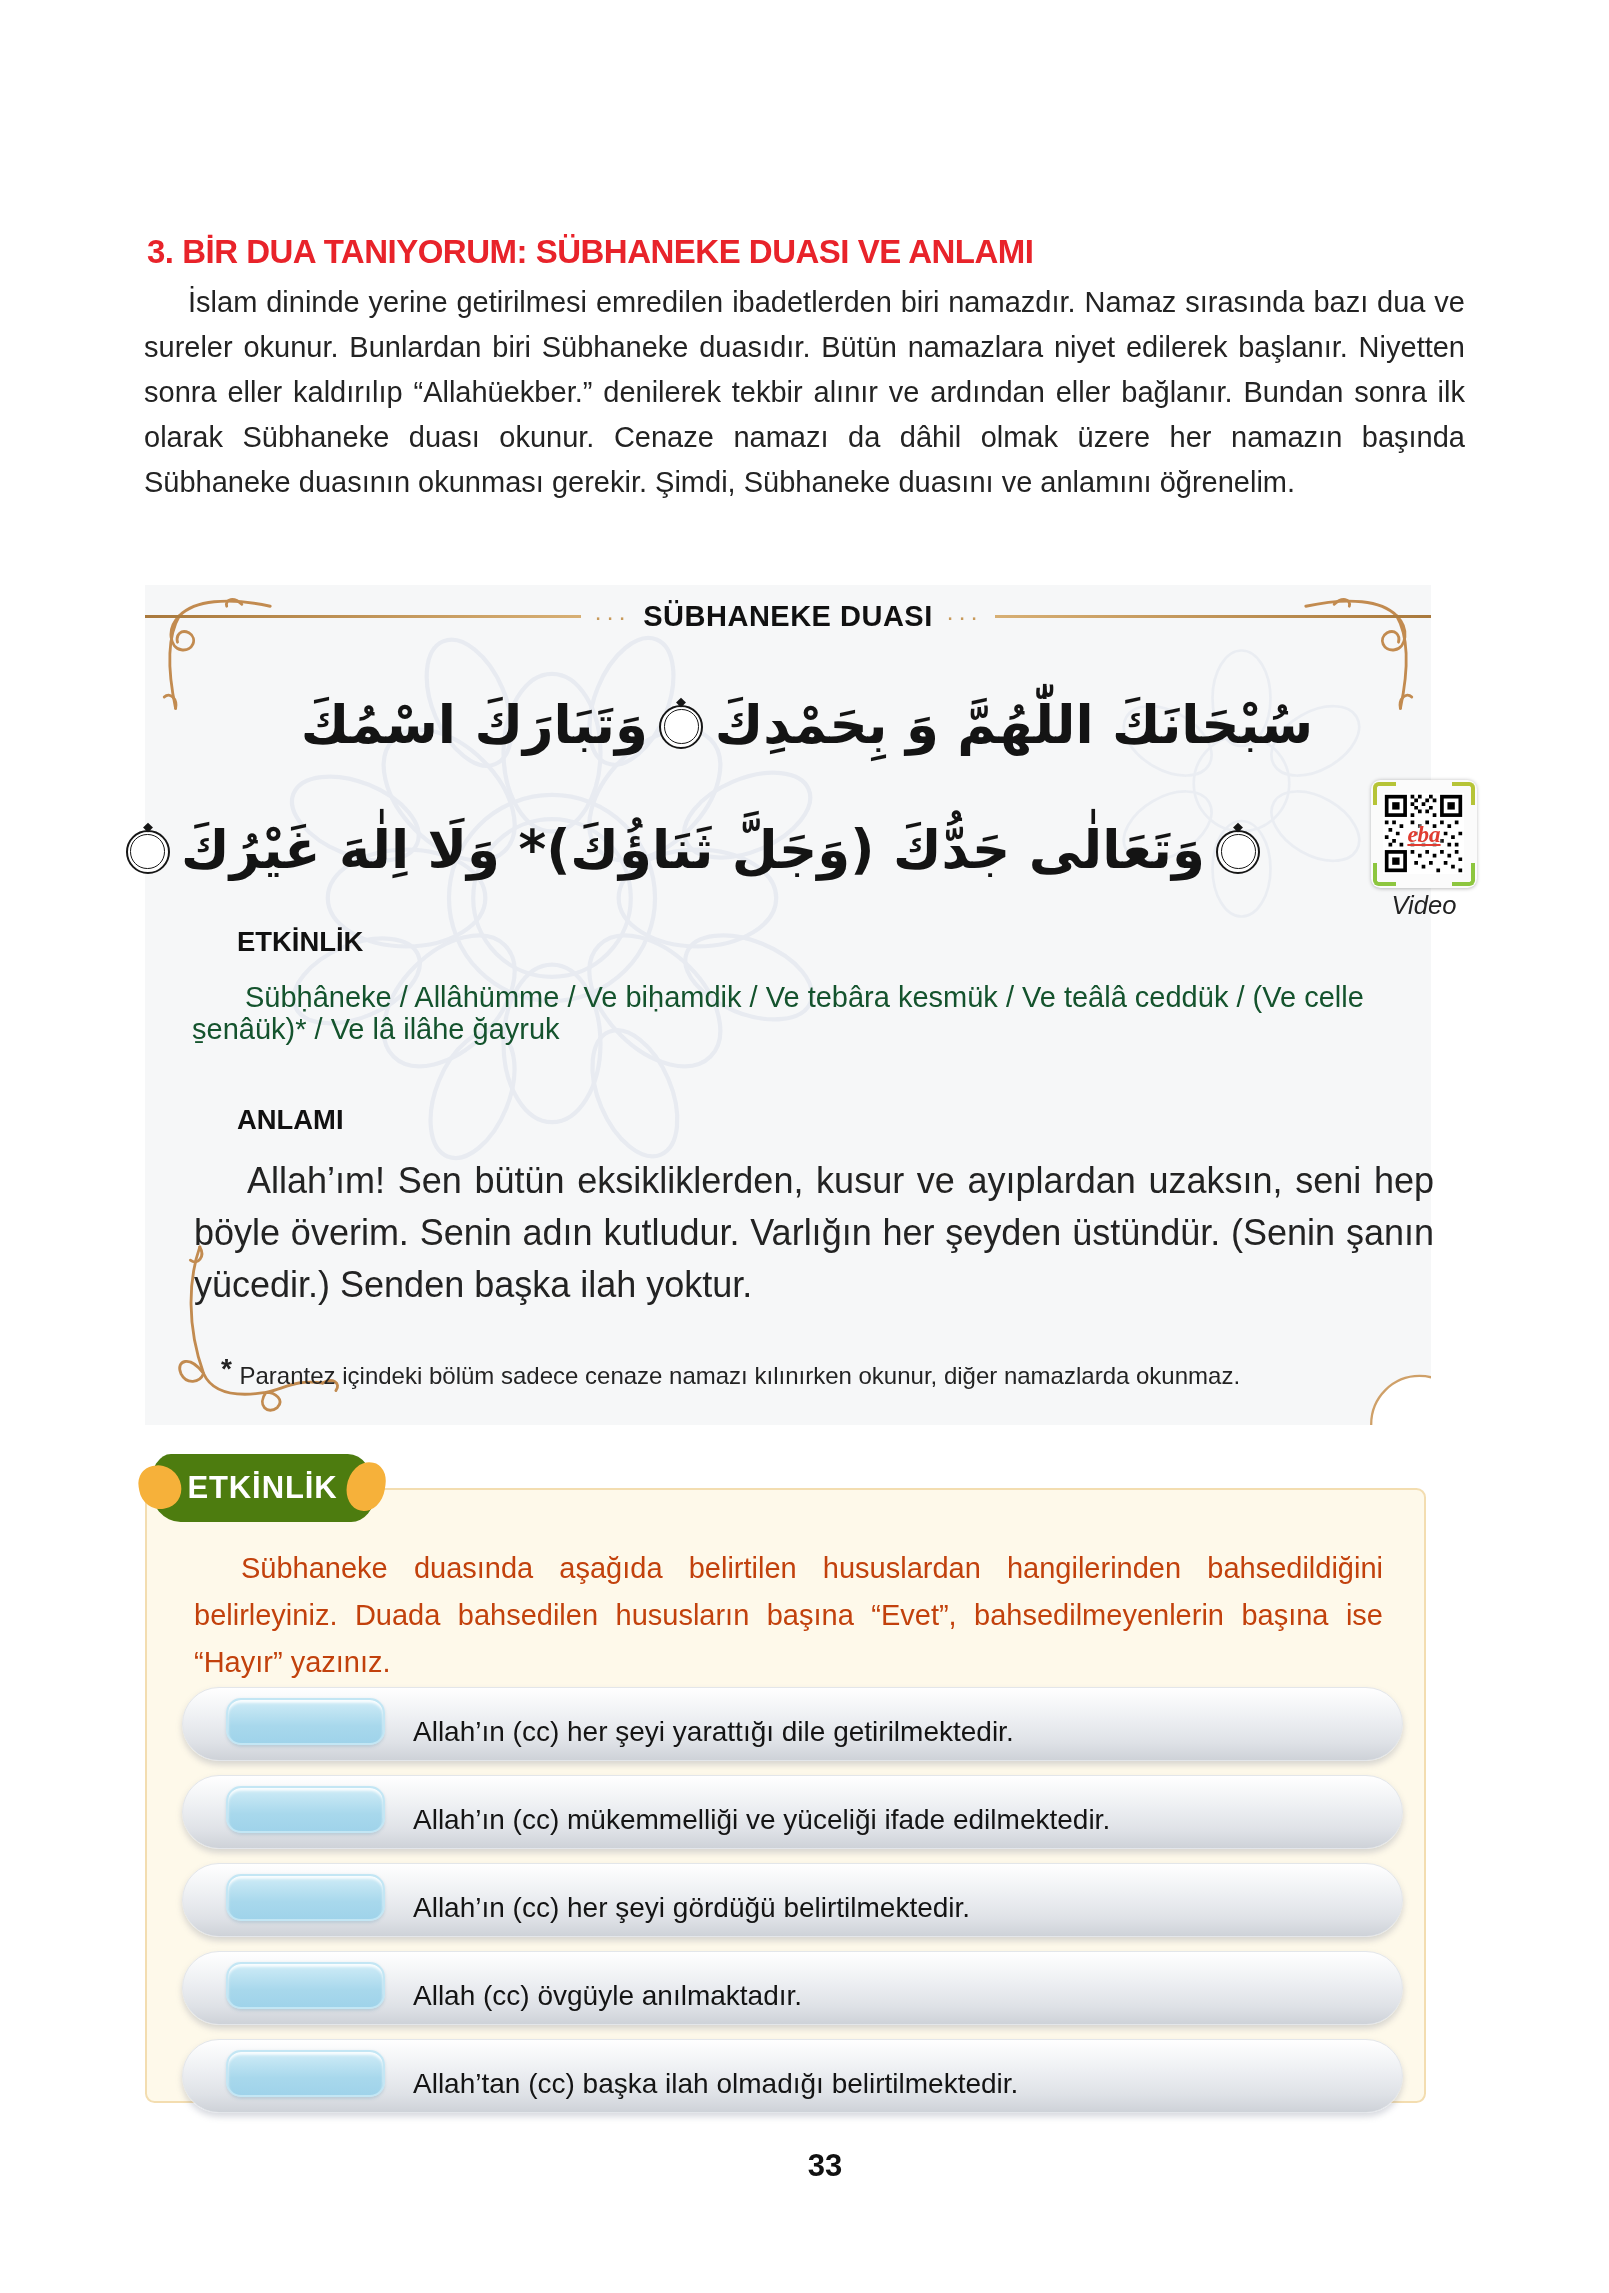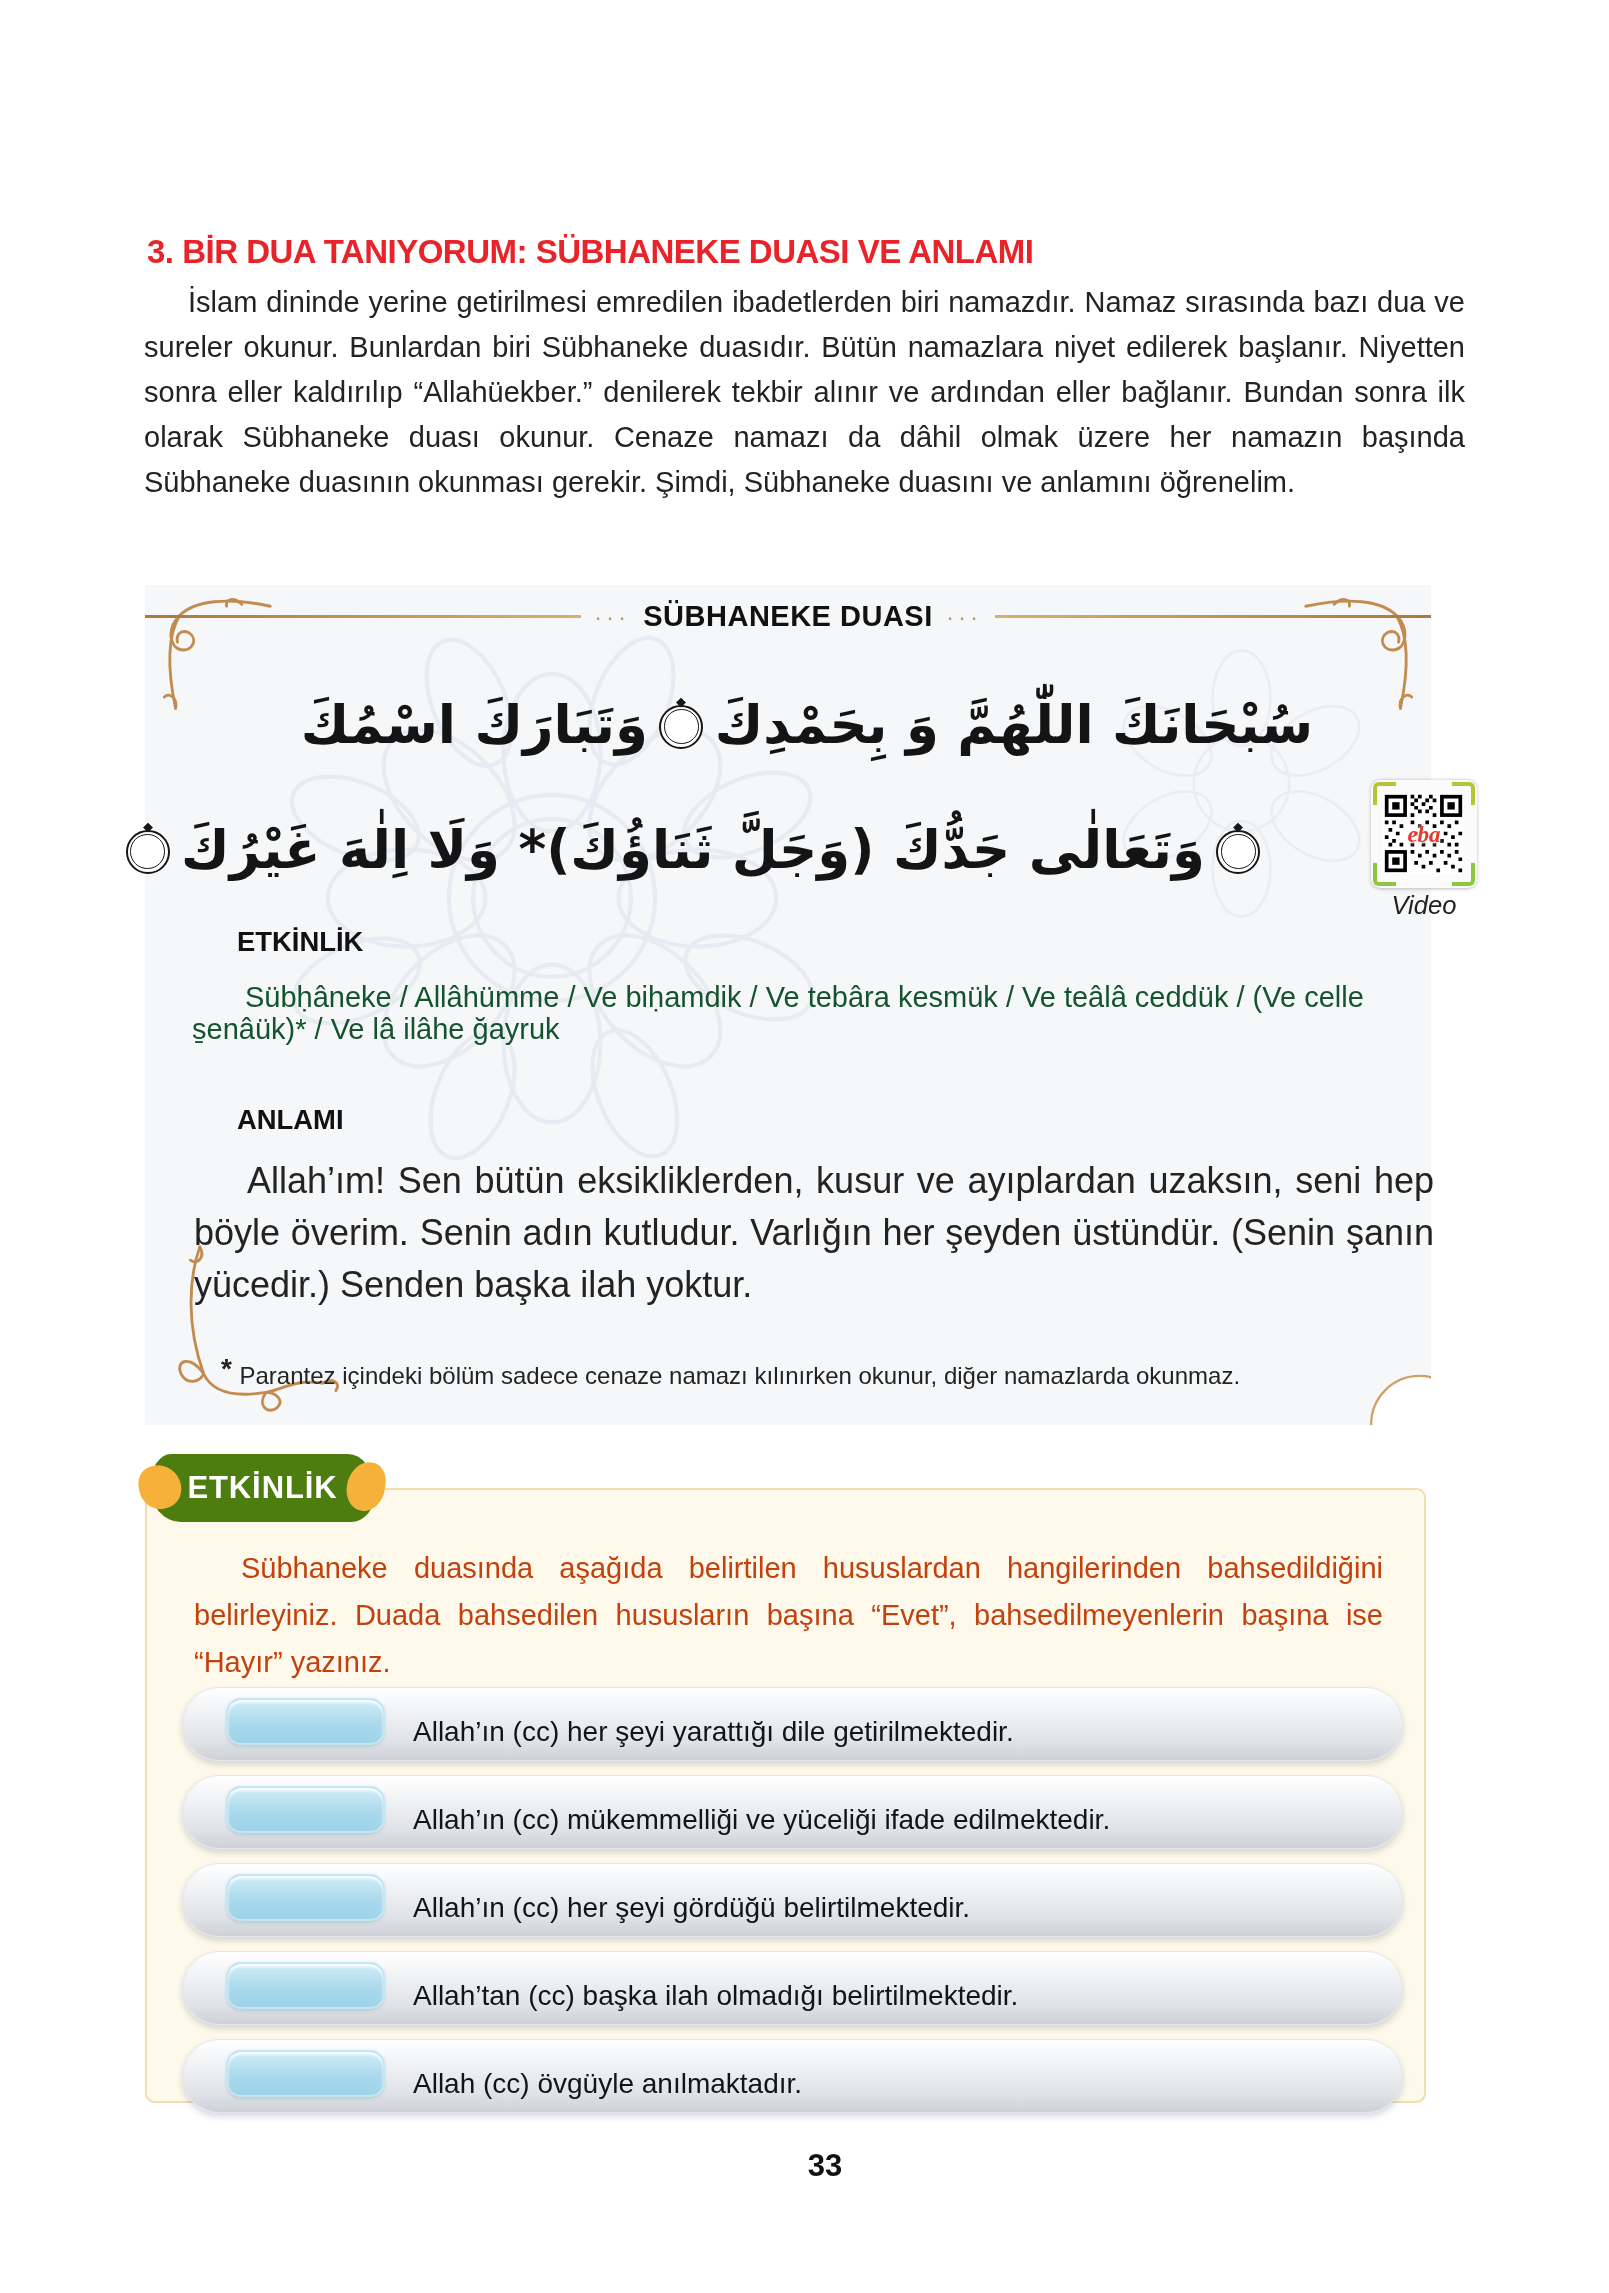--- a/index.html
+++ b/index.html
@@ -49,21 +49,21 @@
   .qr-card{position:absolute;left:1371px;top:780px;width:106px;height:108px;background:#fbfbfb;
     border-radius:9.5px;box-shadow:0 0.9px 3.8px rgba(0,0,0,.25);}
   .qr-corner{position:absolute;width:19px;height:19px;border:0 solid #9ec43e;}
   .qr-tl{left:1.9px;top:1.9px;border-left-width:4.7px;border-top-width:4.7px;border-top-left-radius:5.7px;border-color:#b6c437;}
   .qr-tr{right:1.9px;top:1.9px;border-right-width:4.7px;border-top-width:4.7px;border-top-right-radius:5.7px;border-color:#b6c437;}
   .qr-bl{left:1.9px;bottom:1.9px;border-left-width:4.7px;border-bottom-width:4.7px;border-bottom-left-radius:5.7px;border-color:#8dc63f;}
   .qr-br{right:1.9px;bottom:1.9px;border-right-width:4.7px;border-bottom-width:4.7px;border-bottom-right-radius:5.7px;border-color:#8dc63f;}
   .qr-svg{position:absolute;left:12.3px;top:13.2px;}
   .qr-logo{position:absolute;left:0;top:42px;width:100%;text-align:center;
     font-family:"Liberation Serif",serif;font-style:italic;font-weight:bold;font-size:23px;color:#e03c31;
-    text-shadow:0 0 4.7px #fff,0 0 4.7px #fff;}
+    text-shadow:0 0 4.7px #fff,0 0 4.7px #fff;text-decoration:underline;}
   .qr-label{position:absolute;left:1371px;top:891px;width:106px;text-align:center;
     font-size:25.6px;font-style:italic;color:#222;}
 
   
   .activity-box{position:absolute;left:145px;top:1488px;width:1281px;height:615px;
     background:#fef9ea;border:2.8px solid #f3ddb0;border-radius:9.5px;box-sizing:border-box;}
   .badge{position:absolute;left:150px;top:1454px;width:225px;height:68px;background:#4d7c0f;
     border-radius:24.6px 32px 28px 36px / 38px 44px 34px 42px;z-index:3;
     display:flex;align-items:center;justify-content:center;}
   .badge::before{content:"";position:absolute;left:-11.4px;top:11.4px;width:42px;height:44px;
@@ -240,24 +240,24 @@
       <div class="pill-row">
         <div class="blank"></div>
         <div class="pill-label">Allah’ın (cc) mükemmelliği ve yüceliği ifade edilmektedir.</div>
       </div>
       <div class="pill-row">
         <div class="blank"></div>
         <div class="pill-label">Allah’ın (cc) her şeyi gördüğü belirtilmektedir.</div>
       </div>
       <div class="pill-row">
         <div class="blank"></div>
+        <div class="pill-label">Allah (cc) övgüyle anılmaktadır.</div>
+      </div>
+      <div class="pill-row">
+        <div class="blank"></div>
         <div class="pill-label">Allah’tan (cc) başka ilah olmadığı belirtilmektedir.</div>
-      </div>
-      <div class="pill-row">
-        <div class="blank"></div>
-        <div class="pill-label">Allah (cc) övgüyle anılmaktadır.</div>
       </div>
     </div>
   </div>
 
   <div class="page-number">33</div>
 </div>
 
 
 </body></html>

